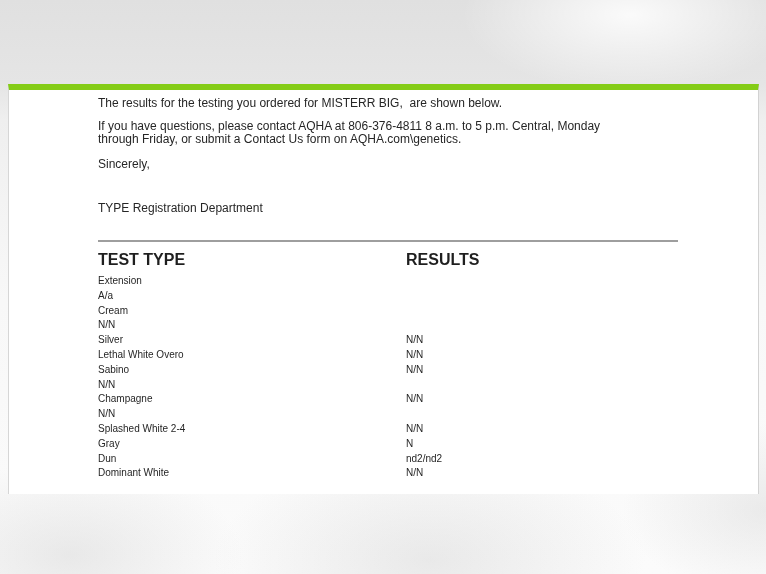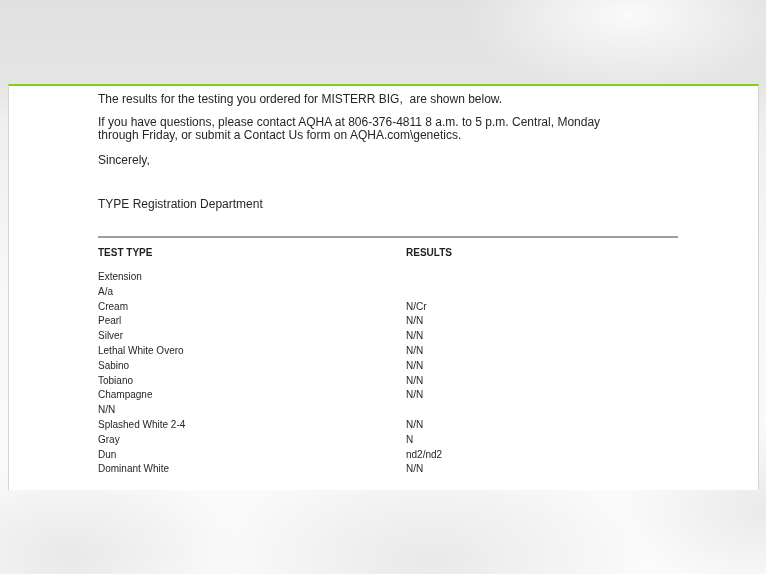--- a/index.html
+++ b/index.html
@@ -23,21 +23,21 @@
 
   .paper {
     position: absolute;
     left: 8px;
     top: 84px;
     width: 749px;
     height: 404px;
     background: #ffffff;
     border-left: 1px solid #d6d6d6;
     border-right: 1px solid #d2d2d2;
-    border-top: 2px solid #84cc16;
+    border-top: 6px solid #84cc16;
   }
 
   .content {
     position: absolute;
     left: 89px;
     top: 0;
     width: 620px;
     color: #262626;
     font-size: 12px;
   }
@@ -64,21 +64,21 @@
   }
 
   .tbl-header {
     position: absolute;
     left: 0;
     top: 161px;
     width: 580px;
     display: grid;
     grid-template-columns: 308px auto;
     font-weight: bold;
-    font-size: 10px;
+    font-size: 16px;
     color: #1f1f1f;
   }
 
   .tbl-rows {
     position: absolute;
     left: 0;
     top: 184px;
     width: 580px;
   }
   .tbl-row {
@@ -114,40 +114,37 @@
 
     <div class="tbl-rows">
         <div class="tbl-row">
         <span>Extension</span>
       </div>
         <div class="tbl-row">
         <span>A/a</span>
       </div>
         <div class="tbl-row">
         <span>Cream</span>
-        <span>N/Cr</span>
       </div>
         <div class="tbl-row">
-        <span>Pearl</span>
         <span>N/N</span>
       </div>
         <div class="tbl-row">
         <span>Silver</span>
         <span>N/N</span>
       </div>
         <div class="tbl-row">
         <span>Lethal White Overo</span>
         <span>N/N</span>
       </div>
         <div class="tbl-row">
         <span>Sabino</span>
         <span>N/N</span>
       </div>
         <div class="tbl-row">
-        <span>Tobiano</span>
         <span>N/N</span>
       </div>
         <div class="tbl-row">
         <span>Champagne</span>
         <span>N/N</span>
       </div>
         <div class="tbl-row">
         <span>N/N</span>
       </div>
         <div class="tbl-row">

